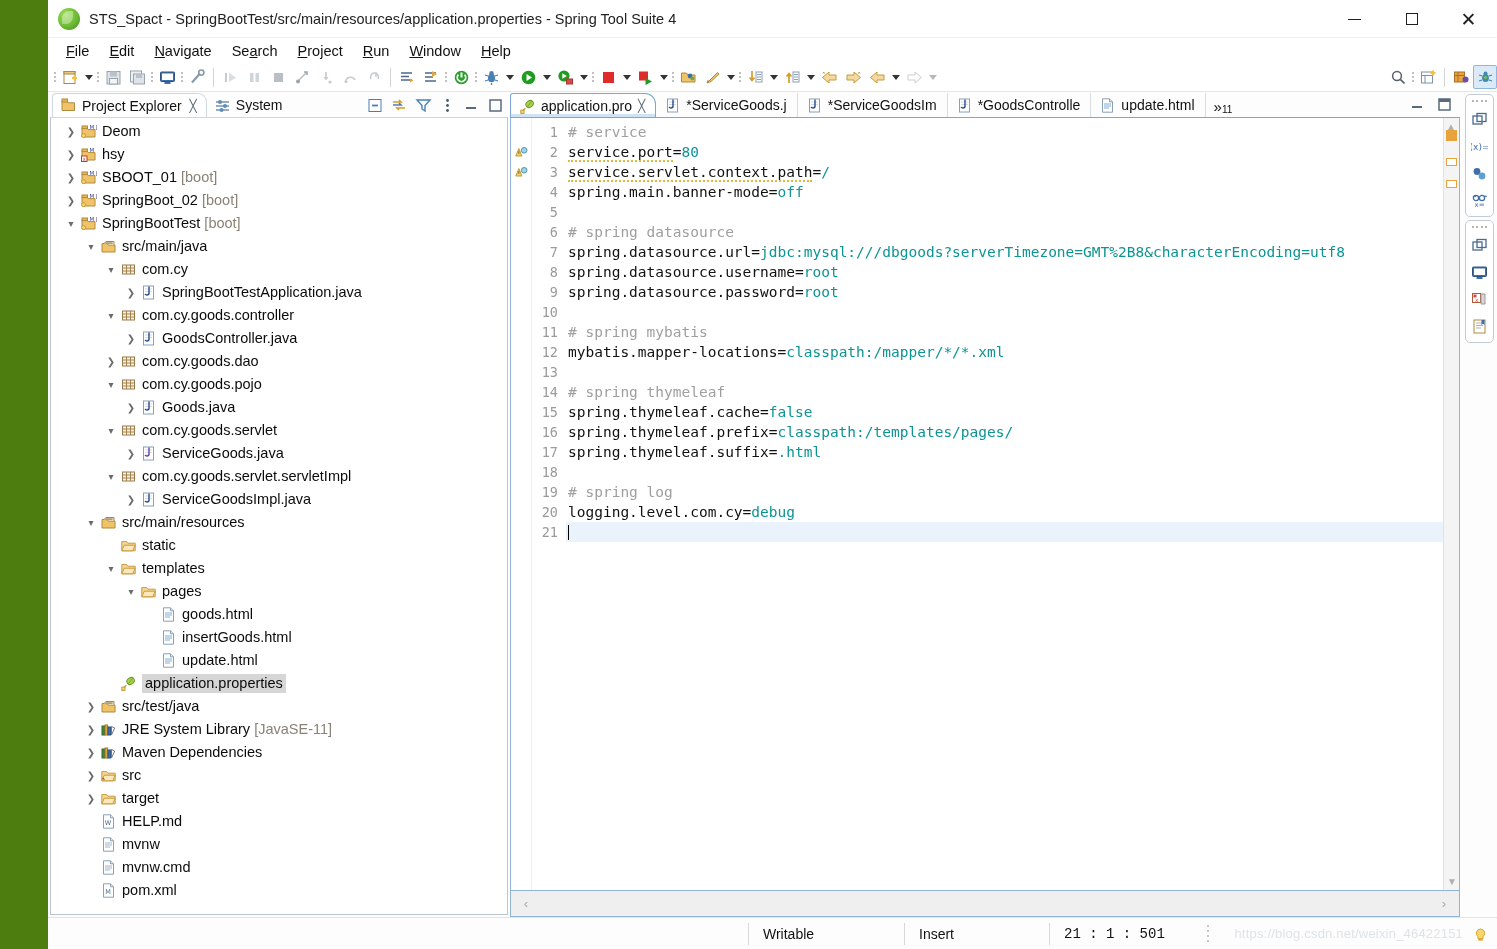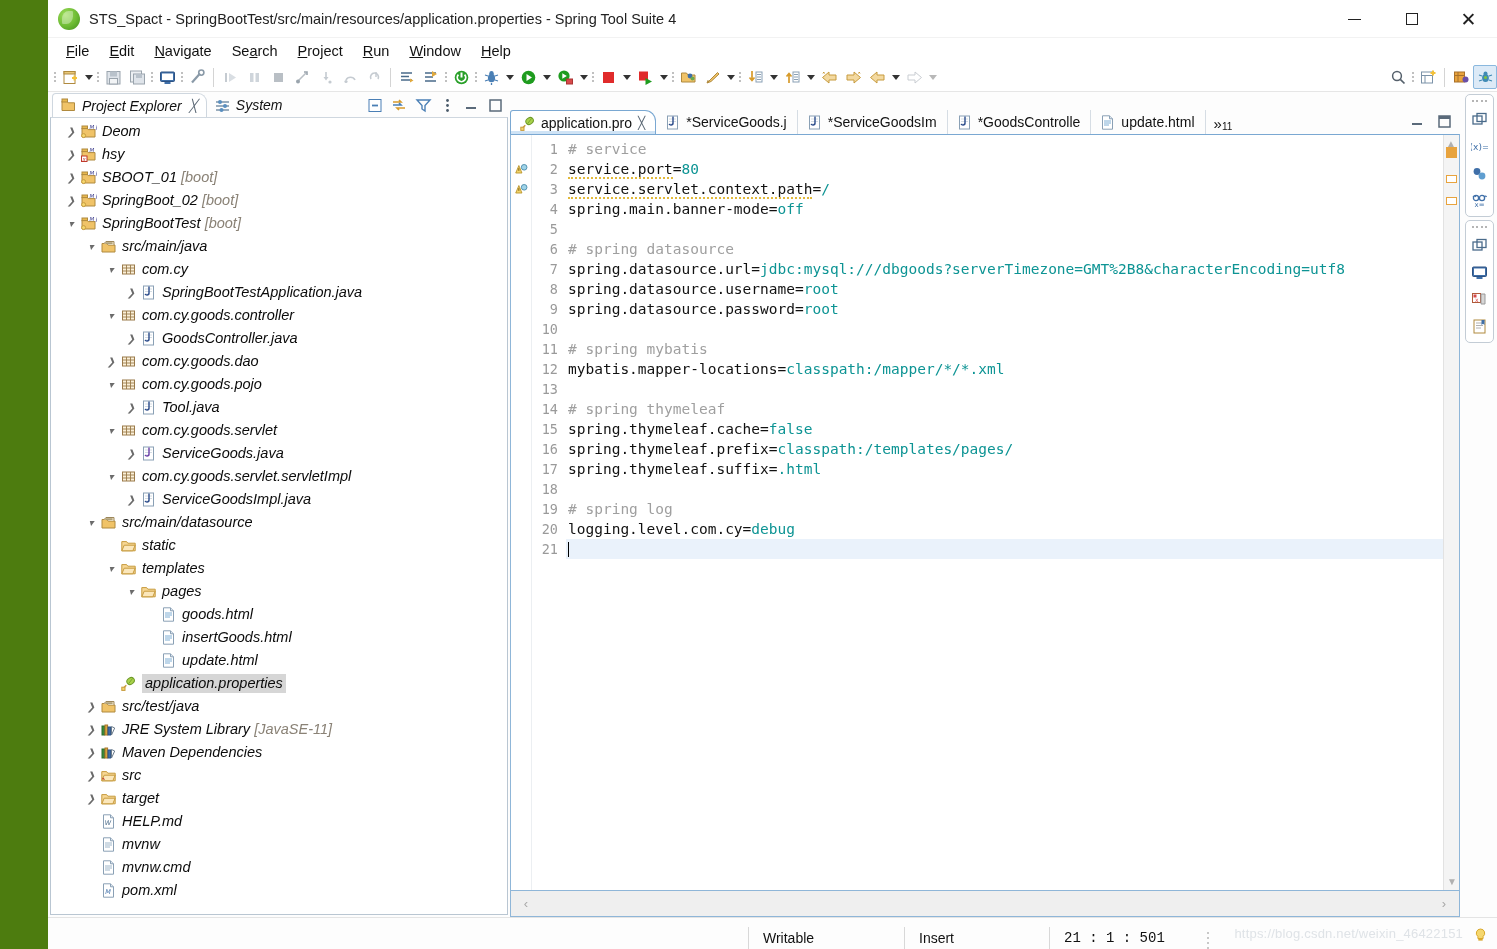--- a/index.html
+++ b/index.html
@@ -62,21 +62,21 @@
   .tb-spacer { flex:1 1 auto; }
 
   
   .ic { width:17px; height:17px; position:relative; display:block;}
   .ic svg { display:block; }
 
   
   .main { flex:1 1 auto; display:flex; min-height:0; background:#fdfdfd; }
 
   
-  .explorer { width: 462px; min-width:462px; display:flex; flex-direction:column;font-style:italic; }
+  .explorer { width: 462px; min-width:462px; display:flex; flex-direction:column; }
   .view-tabs { height: 25px; display:flex; align-items:flex-end; position:relative; padding-left:4px; }
   .vtab {
     height:24px; display:flex; align-items:center; gap:5px; padding:0 9px 0 7px;
     font-size:14px; color:#111; position:relative; white-space:nowrap;
   }
   .vtab.active {
     background:#ffffff;
     border-top:1px solid #cfd7df; border-left:1px solid #cfd7df; border-right:1px solid #cfd7df;
     border-radius:4px 9px 0 0;
     box-shadow: 0 -2px 0 0 #ffffff inset;
@@ -92,21 +92,21 @@
   .tree { font-size:14.5px; color:#0b0b0b; }
   .trow { height:23px; display:flex; align-items:center; white-space:nowrap; }
   .trow.selected > .tlabel { background:#d6d6d6; padding:0 3px; }
   .twist { width:16px; height:23px; display:flex; align-items:center; justify-content:center; flex:none; color:#6b6b6b; font-size:10px;}
   .twist.none { visibility:hidden; }
   .ticon { width:19px; height:19px; margin-right:4px; flex:none; display:flex; align-items:center; justify-content:center;}
   .tlabel { line-height:19px; }
   .dim { color:#8a8276; }
 
   
-  .editor-area { flex:1 1 auto; display:flex; flex-direction:column; min-width:0;margin-top:17px; }
+  .editor-area { flex:1 1 auto; display:flex; flex-direction:column; min-width:0; }
   .etab-row { height:25px; display:flex; align-items:flex-end; position:relative; }
   .etab {
     height:24px; display:flex; align-items:center; gap:6px; padding:0 10px 0 8px;
     font-size:14px; color:#111; white-space:nowrap; position:relative;
     border-right:1px solid #d6dde4;
   }
   .etab.active {
     background:#ffffff;
     border-top:1px solid #7aa8d2; border-left:1px solid #7aa8d2; border-right:1px solid #7aa8d2;
     border-radius:3px 11px 0 0;
@@ -162,21 +162,21 @@
   .fv-group {
     width:29px; background:#ffffff; border:1px solid #c3ccd5; border-radius:5px;
     display:flex; flex-direction:column; align-items:center; padding:3px 0 5px 0; gap:6px;
   }
   .fv-handle { width:16px; height:5px; display:flex; justify-content:space-between; align-items:center;}
   .fv-handle i { width:2px; height:2px; background:#b5b5b5; display:block;}
   .fv-btn { width:21px; height:21px; display:flex; align-items:center; justify-content:center; }
 
   
   .statusbar {
-    height:32px; min-height:32px; display:flex; align-items:flex-end;
+    height:32px; min-height:32px; display:flex; align-items:center;
     background:#fdfdfd; border-top:1px solid #e4e4e4; position:relative;
   }
   .sb-pad { width:700px; }
   .sb-cell { padding:0 14px; font-size:14px; color:#111; border-left:1px solid #d8d8d8; height:22px; display:flex; align-items:center; white-space:nowrap;}
   .sb-cell.first { border-left:1px solid #d8d8d8; min-width:156px;}
   .sb-cell.ins { min-width:145px; }
   .sb-cell.pos { min-width:150px;font-family:Liberation Mono, monospace; }
   .sb-dots { width:6px; height:18px; display:flex; flex-direction:column; justify-content:center; align-items:center; gap:3px; margin-left:6px;}
   .sb-dots i { width:2px; height:2px; background:#c8c8c8; display:block;}
   .watermark {
@@ -675,21 +675,21 @@
             </div>
             <div class="trow" style="padding-left: 72px;">
               <span class="twist">❯</span>
               <span class="ticon">
                 <svg class="ic" viewBox="0 0 17 17" width="17" height="17">
                   <rect x="3.5" y="2" width="10" height="13" fill="#fff" stroke="#8aa0b5"></rect>
                   <path d="M5 5h7M5 7.5h7M5 10h5" stroke="#cfd8e0" stroke-width="0.9"></path>
                   <path d="M9 2.5v6.5 q0 2-2 2 q-1.4 0-2-1" stroke="#2a4a8a" stroke-width="1.4" fill="none"></path>
                 </svg>
               </span>
-              <span class="tlabel">Tool.java</span>
+              <span class="tlabel">Goods.java</span>
             </div>
             <div class="trow" style="padding-left: 52px;">
               <span class="twist">▾</span>
               <span class="ticon">
                 <svg class="ic" viewBox="0 0 17 17" width="17" height="17">
                   <rect x="2.5" y="4" width="12" height="9" fill="#fbf0d9" stroke="#9a7a4a"></rect>
                   <path d="M2.5 7h12M2.5 10h12M6.5 4v9M10.5 4v9" stroke="#9a7a4a" stroke-width="0.9"></path>
                 </svg>
               </span>
               <span class="tlabel">com.cy.goods.servlet</span>
@@ -728,21 +728,21 @@
             </div>
             <div class="trow" style="padding-left: 32px;">
               <span class="twist">▾</span>
               <span class="ticon">
                 <svg class="ic" viewBox="0 0 17 17" width="17" height="17">
                   <path d="M2 14V5.5h5l1.2 1.6H15V14z" fill="#f0c368" stroke="#b08a3e"></path>
                   <path d="M4 5.5 l2-2 h8 l0 3.6" fill="#efe3c6" stroke="#a08a5e"></path>
                   <path d="M5.5 4.2h7M5.5 5.6h7" stroke="#8a7a4e" stroke-width="0.7"></path>
                 </svg>
               </span>
-              <span class="tlabel">src/main/datasource</span>
+              <span class="tlabel">src/main/resources</span>
             </div>
             <div class="trow" style="padding-left: 52px;">
               <span class="twist none"></span>
               <span class="ticon">
                 <svg class="ic" viewBox="0 0 17 17" width="17" height="17">
                   <path d="M1.8 13.8V4.6h4.8l1.2 1.6h7.4v7.6z" fill="#f7d794" stroke="#c79b3e"></path>
                   <path d="M1.8 13.8 l2.4-5.6 h11 l-2.4 5.6z" fill="#fbe7bb" stroke="#c79b3e"></path>
                 </svg>
               </span>
               <span class="tlabel">static</span>

